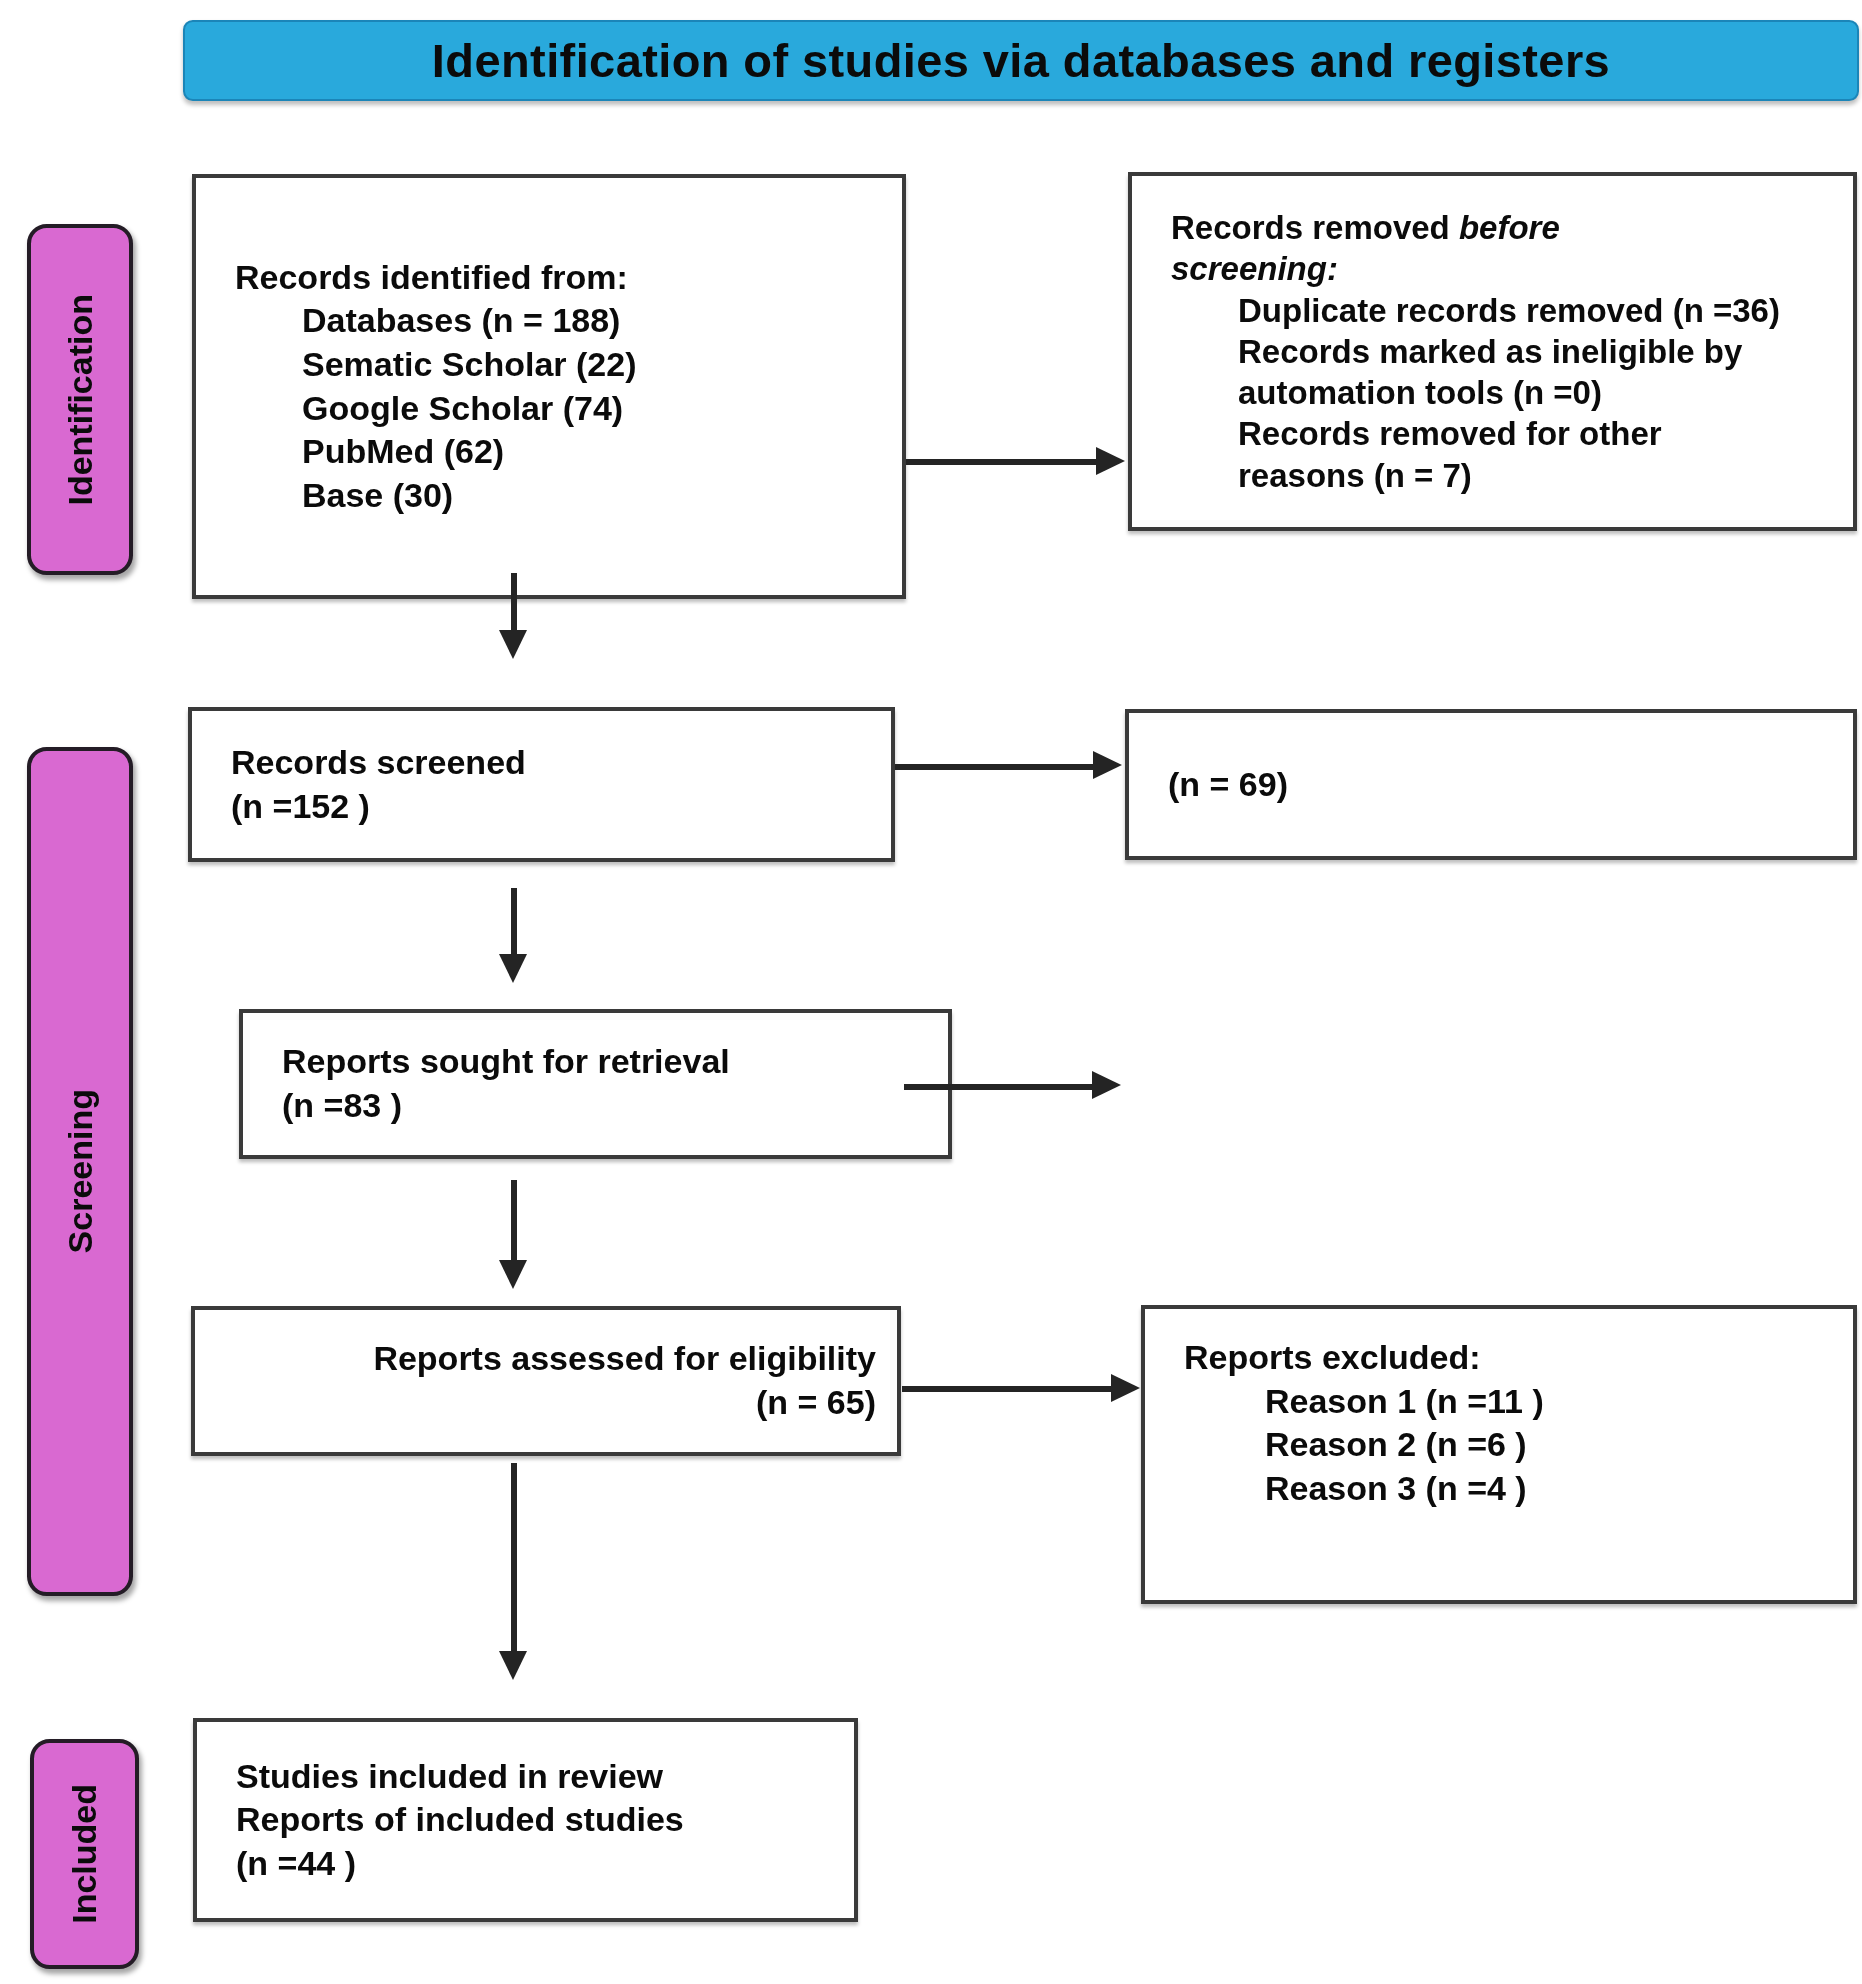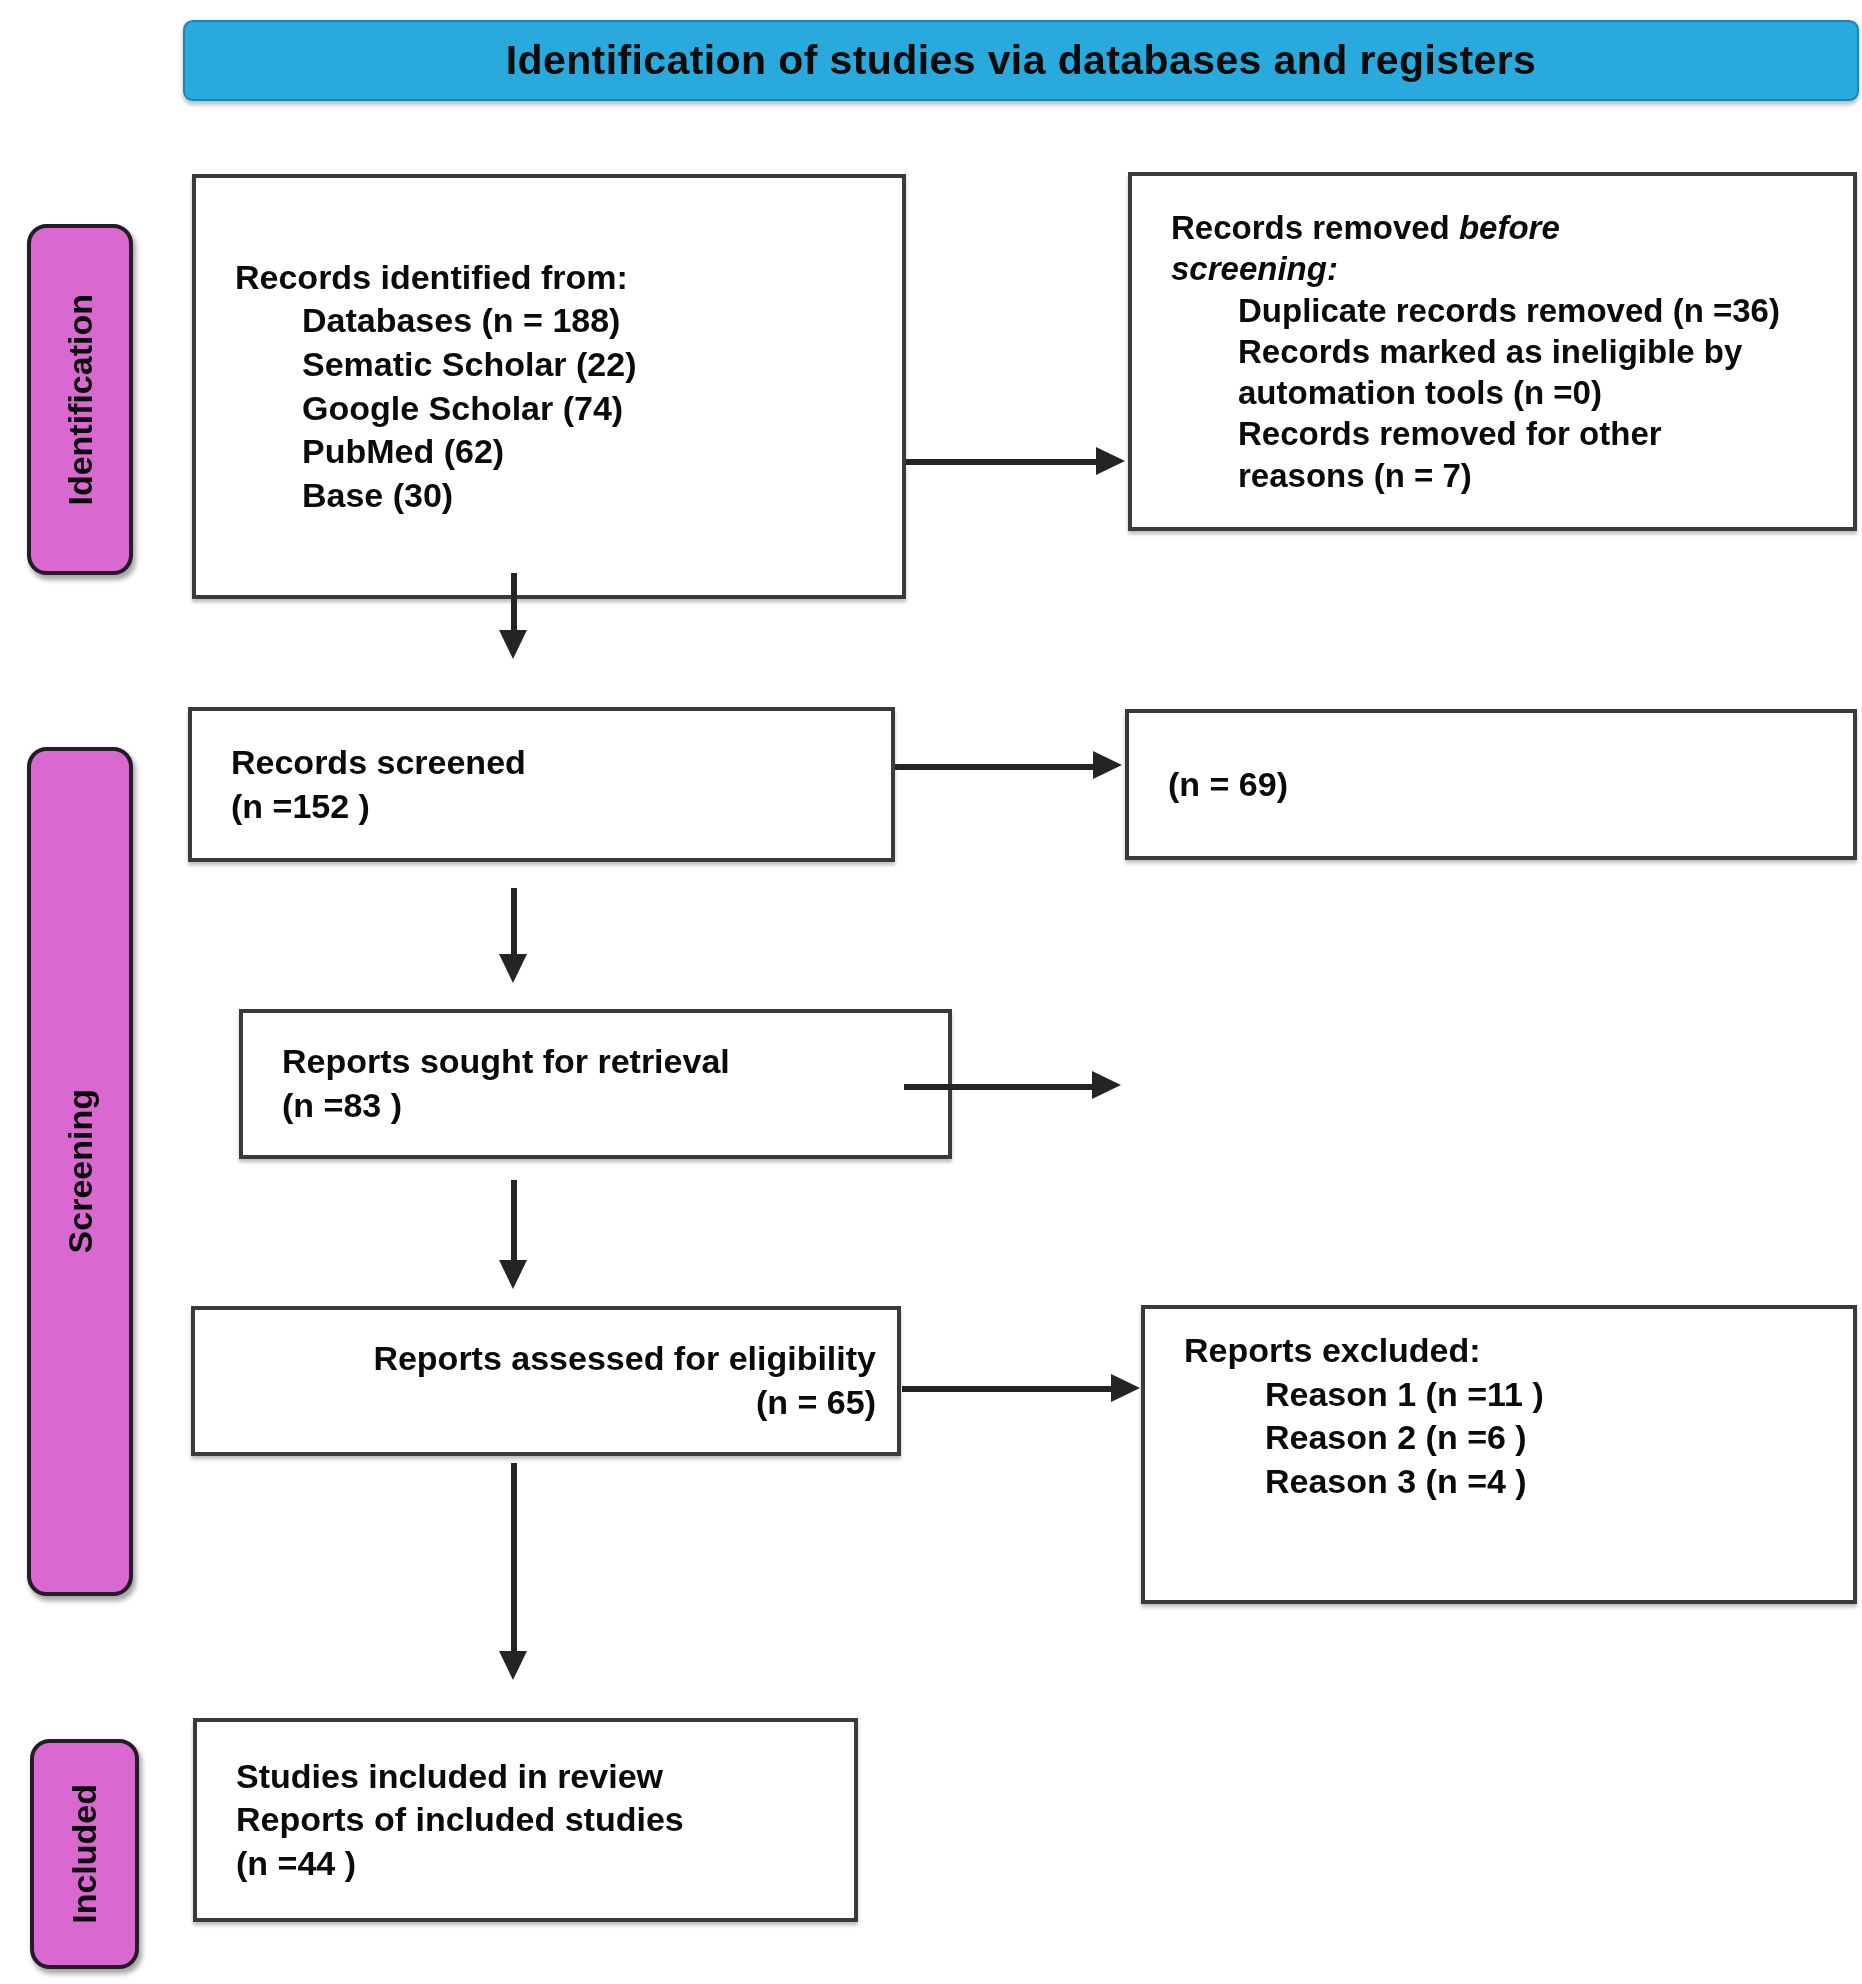--- a/index.html
+++ b/index.html
@@ -11,21 +11,21 @@
     color:#000;
     overflow:hidden;
   }
   
   .banner{
     position:absolute;left:183px;top:19.7px;width:1672px;height:77px;
     background:#29a9dc;border:2.1px solid #1b85b8;border-radius:9.8px;
     display:flex;align-items:center;justify-content:center;
     box-shadow:0 3.5px 4.2px rgba(0,0,0,0.25);
   }
-  .banner-title{font-size:41px;font-weight:700;color:#0b0b0b;letter-spacing:0.4px;}
+  .banner-title{font-size:47px;font-weight:700;color:#0b0b0b;letter-spacing:0.4px;}
   
   .stage{
     position:absolute;
     background:#d969d1;border:4.2px solid #241c26;border-radius:19.7px;
     display:flex;align-items:center;justify-content:center;
     box-shadow:2.8px 4.9px 5.6px rgba(0,0,0,0.35);
   }
   .stage span{
     writing-mode:vertical-rl;transform:rotate(180deg);
     font-size:34px;font-weight:700;color:#0b0b0b;white-space:nowrap;
@@ -37,21 +37,21 @@
   .box{
     position:absolute;background:#ffffff;border:4.2px solid #3a3a3a;
     box-sizing:border-box;
     display:flex;flex-direction:column;justify-content:center;
     padding:14px 21px 14px 39px;
     font-size:34px;font-weight:700;line-height:1.28;color:#0b0b0b;
     box-shadow:0 4.2px 3.5px rgba(0,0,0,0.25);
   }
   .box .indent{margin-left:67px;}
   .box .indent-lg{margin-left:81px;}
-  .box.top-align{justify-content:flex-start;padding-top:20px;}
+  .box.top-align{justify-content:flex-start;padding-top:27px;}
   .em{font-style:italic;}
   .b-identified{left:192px;top:174px;width:714px;height:425px;}
   .b-removed{left:1128px;top:172px;width:729px;height:359px;padding-right:63px;font-size:33px;line-height:1.25;}
   .b-screened{left:188px;top:707px;width:707px;height:155px;}
   .b-excluded{left:1125px;top:709px;width:732px;height:151px;}
   .b-sought{left:191px;top:1009px;width:713px;height:150px;margin-left:48px;}
   .b-notretrieved{left:1125px;top:1011px;width:732px;height:148px;}
   .b-assessed{left:191px;top:1306px;width:710px;height:150px;align-items:flex-end;}
   .b-repexcluded{left:1141px;top:1305px;width:716px;height:299px;}
   .b-included{left:193px;top:1718px;width:665px;height:204px;}

